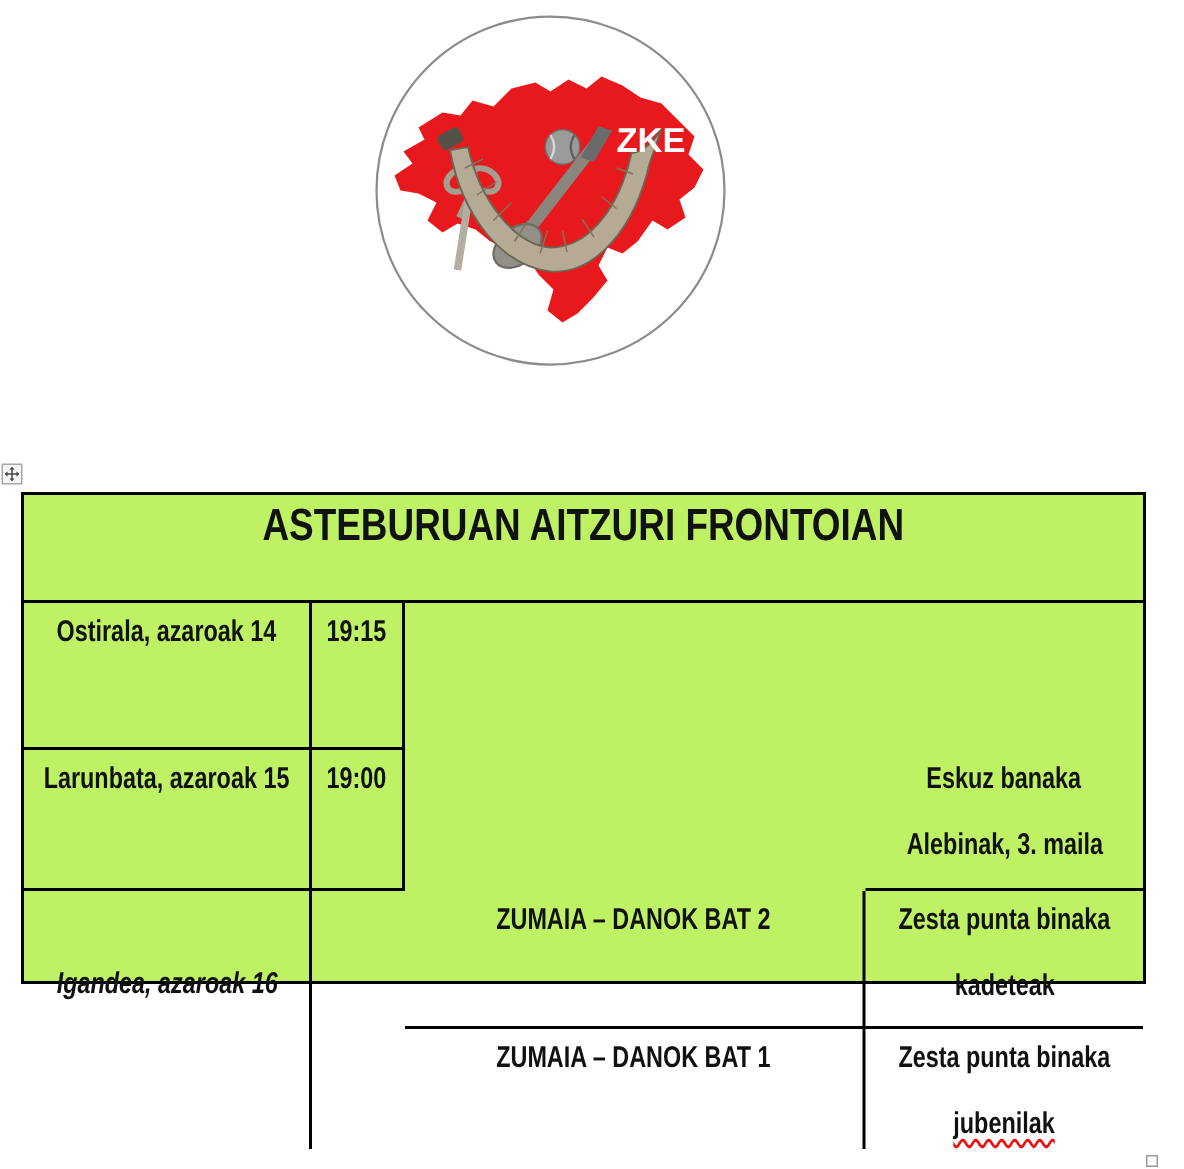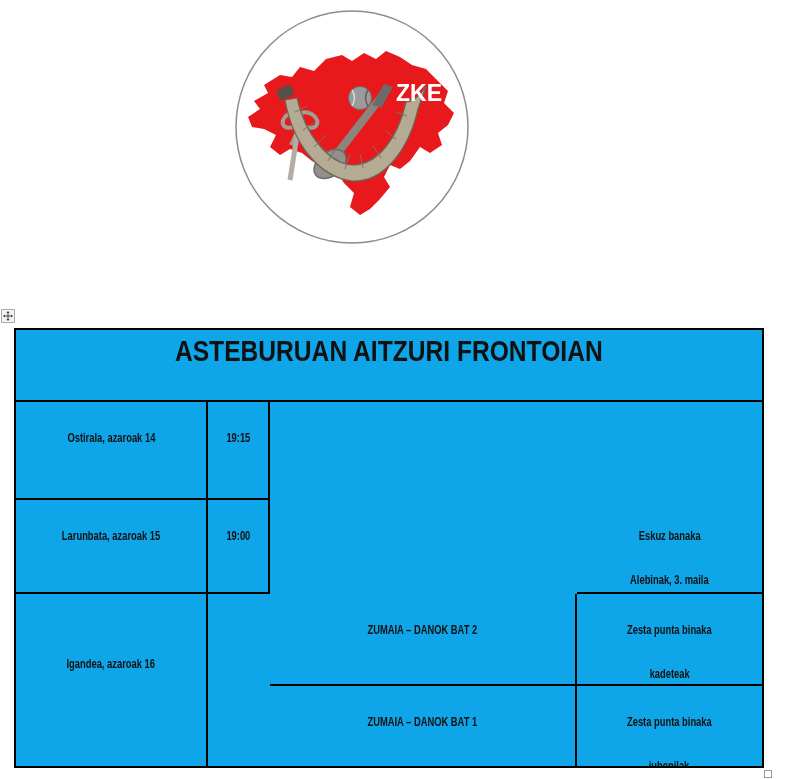--- a/index.html
+++ b/index.html
@@ -1,44 +1,44 @@
 <!DOCTYPE html>
 <html><head>
 <meta charset="utf-8">
 <style>
   html,body{margin:0;padding:0;background:#ffffff;}
   body{width:789px;height:779px;position:relative;overflow:hidden;
        font-family:"Liberation Sans", sans-serif;color:#111;}
 
   
-  .logo{position:absolute;left:233px;top:8px;width:238px;height:238px;}
+  .logo{position:absolute;left:248px;top:8px;width:238px;height:238px;}
 
   
   .move-handle{position:absolute;left:1px;top:309px;width:14px;height:14px;
     border:1px solid #a9a9a9;background:#f4f4f2;box-sizing:border-box;
     display:flex;align-items:center;justify-content:center;}
   .resize-handle{position:absolute;left:764px;top:770px;width:8px;height:8px;
     border:1px solid #9a9a9a;background:#ffffff;box-sizing:border-box;}
 
   
-  .tbl{position:absolute;left:14px;top:328px;width:750px;height:440px;
+  .tbl{position:absolute;left:14px;top:328px;width:750px;height:328px;
     border:2px solid #000;box-sizing:border-box;
     display:grid;
     grid-template-columns:192px 62px 307px 185px;
     grid-template-rows:72px 98px 94px 92px 80px;
-    background:#0ea5e9;}
+    background:#bef264;}
   .cellz{border-right:2px solid #000;border-bottom:2px solid #000;
     box-sizing:border-box;display:flex;flex-direction:column;
     align-items:center;justify-content:flex-start;
-    padding-top:24px;font-weight:bold;font-size:12px;line-height:24px;
+    padding-top:7px;font-weight:bold;font-size:20px;line-height:24px;
     text-align:center;overflow:hidden;}
   .no-r{border-right:none;}
   .no-b{border-bottom:none;}
   .title-cell{grid-column:1/5;grid-row:1;font-size:30px;line-height:34px;padding-top:4px;}
-  .span-v{grid-row:4/6;justify-content:center;}
+  .span-v{grid-row:4/6;justify-content:center;font-style:italic;}
   .lift{position:relative;top:-28px;}
   .lvl{margin-top:20px;}
   .squeeze{display:inline-block;transform:scaleX(0.78);transform-origin:center;white-space:nowrap;}
   .squeeze-t{display:inline-block;transform:scaleX(0.82);transform-origin:center;white-space:nowrap;}
   .wavy{text-decoration-line:underline;text-decoration-style:wavy;
     text-decoration-color:#ee1111;text-decoration-thickness:2px;
     text-underline-offset:4px;-webkit-text-decoration-skip:none;text-decoration-skip-ink:none;}
 </style>
 </head>
 <body>

